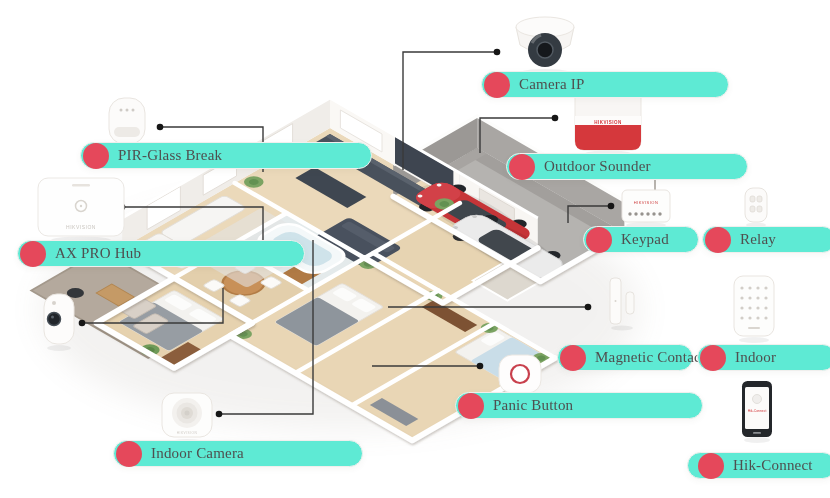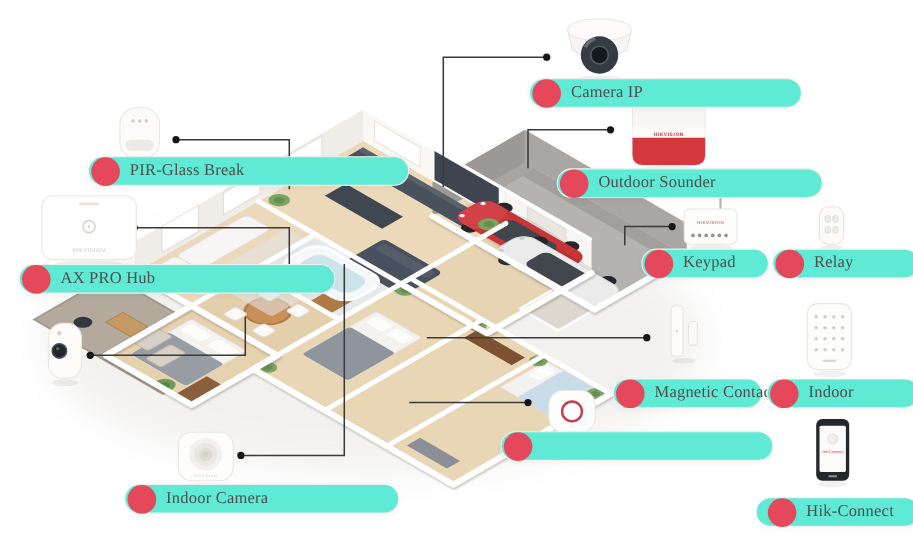--- a/index.html
+++ b/index.html
@@ -411,20 +411,21 @@
     <span class="pill-text">Magnetic Contact</span>
   </div>
 
   <div class="pill" style="left:697px;top:344px;width:139px;">
     <span class="dot"></span>
     <span class="pill-text">Indoor</span>
   </div>
 
   <div class="pill" style="left:455px;top:392px;width:248px;">
     <span class="dot"></span>
+    <span class="pill-text">Panic Button</span>
   </div>
 
   <div class="pill" style="left:687px;top:452px;width:149px;">
     <span class="dot" style="left:10px;"></span>
     <span class="pill-text" style="left:45px;">Hik-Connect</span>
   </div>
 
 </div>
 
 </body></html>

